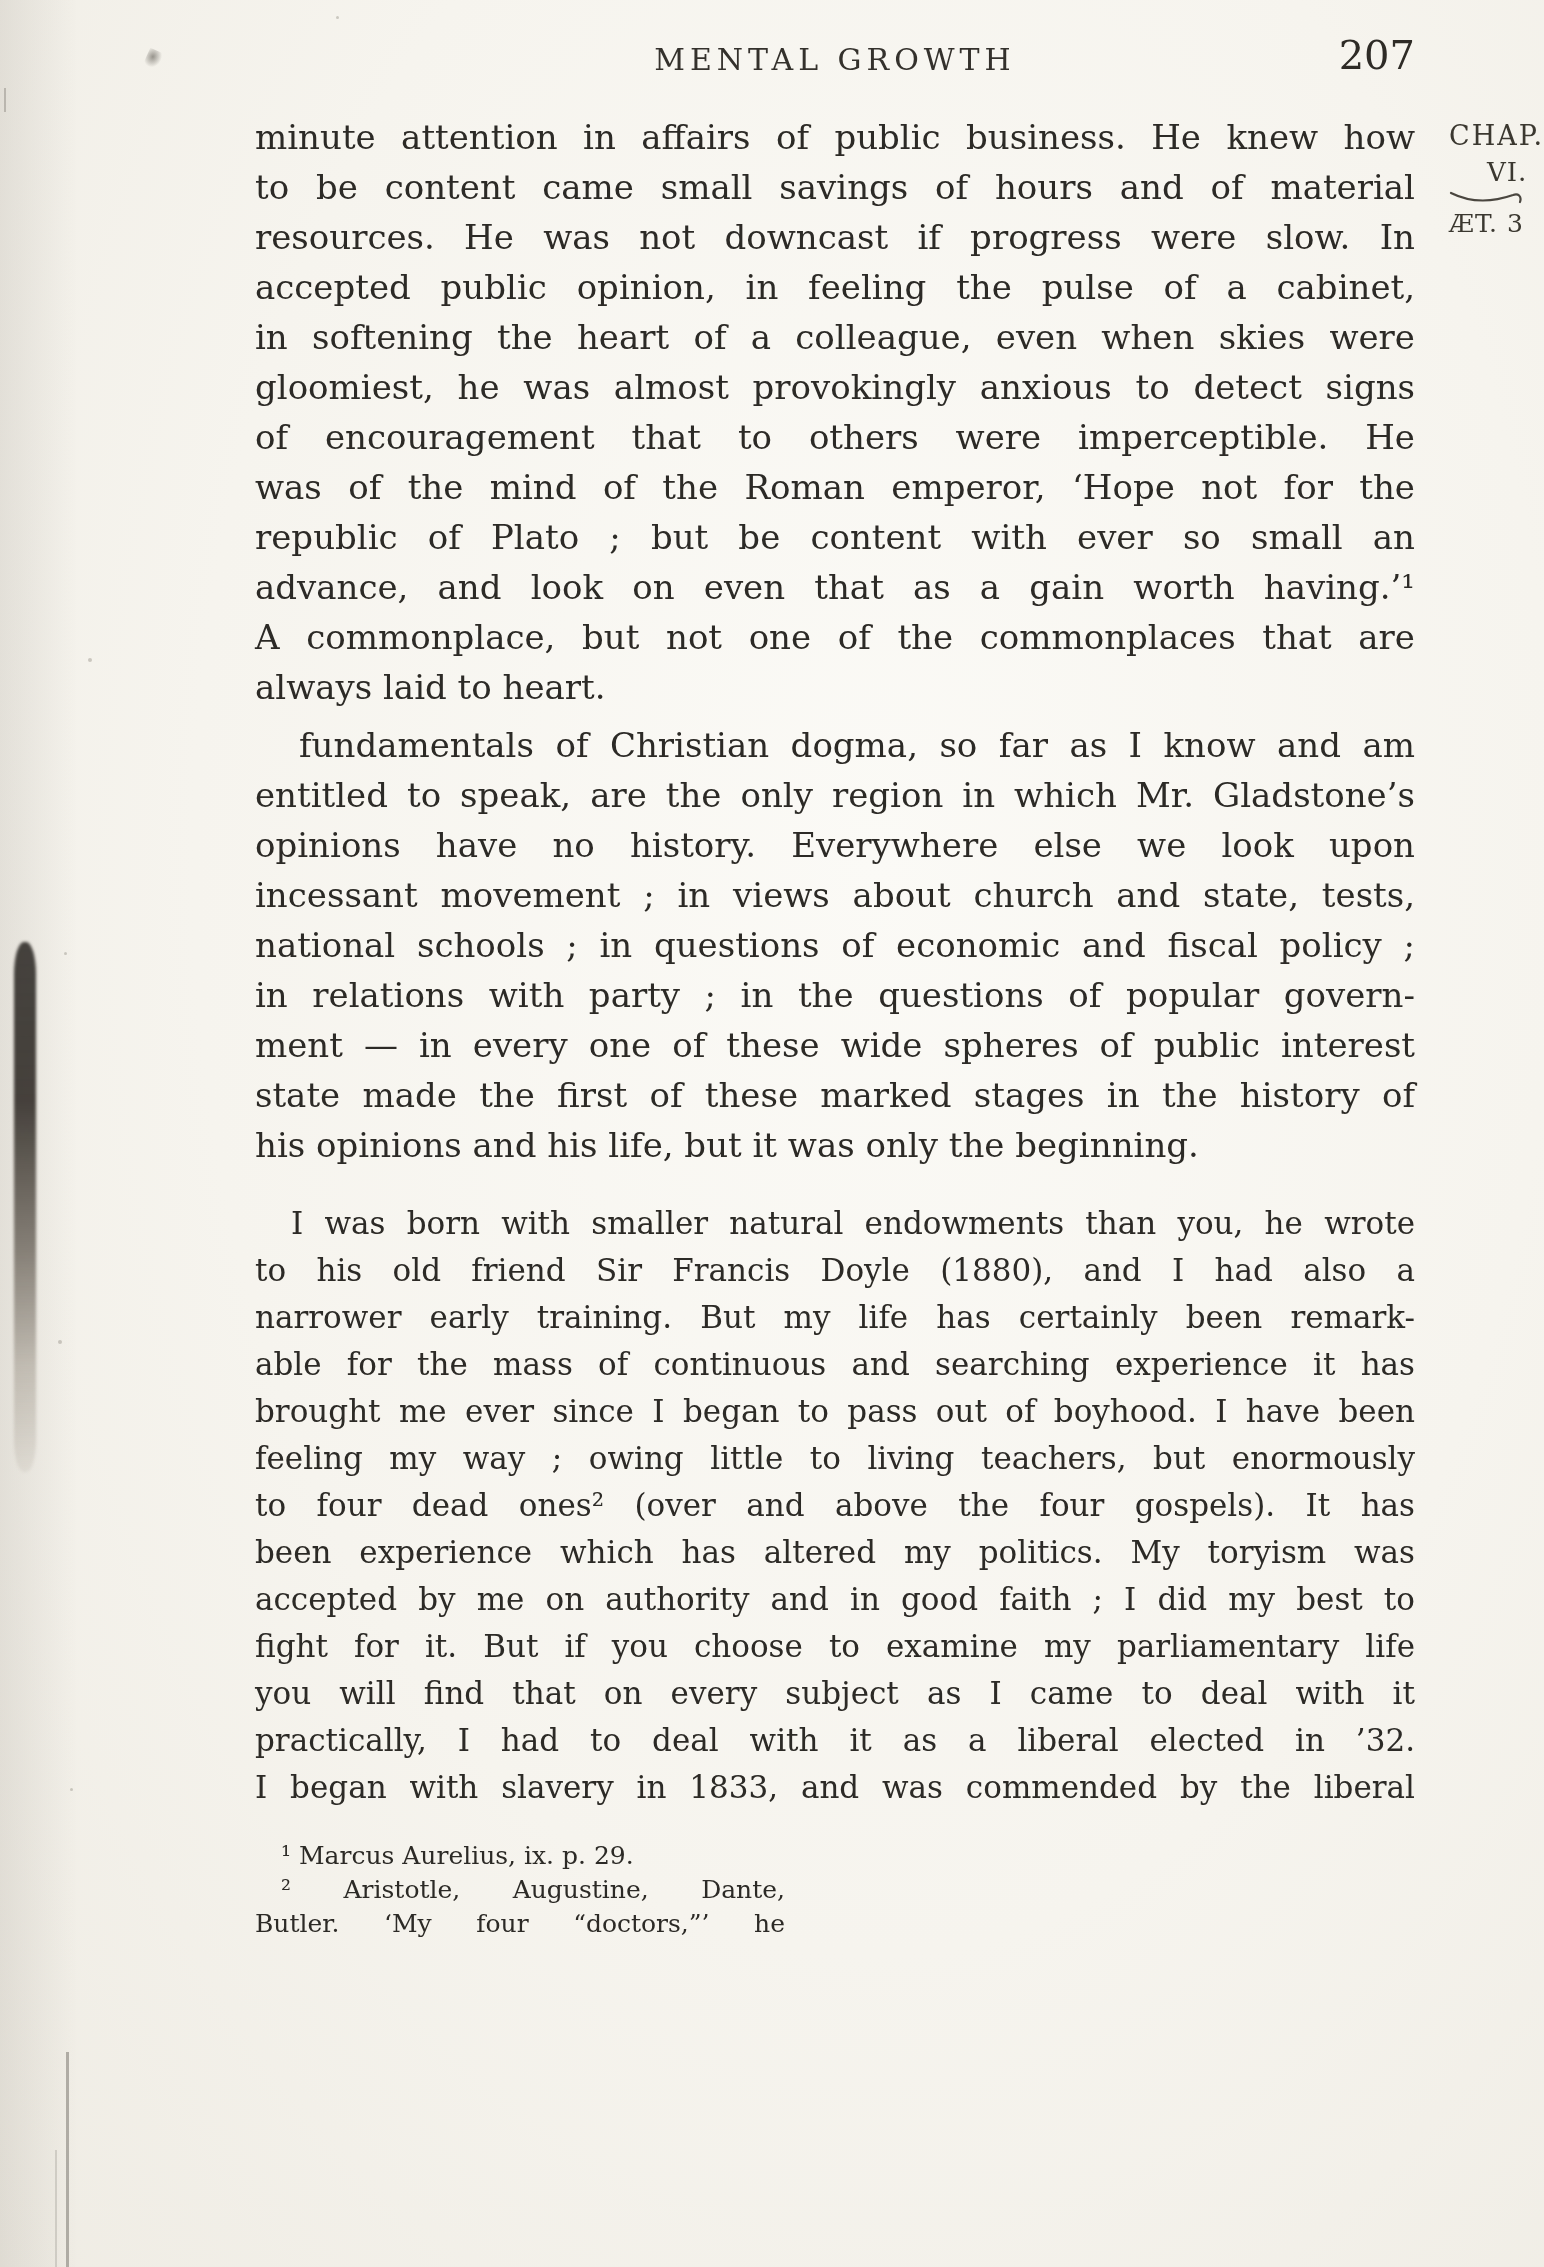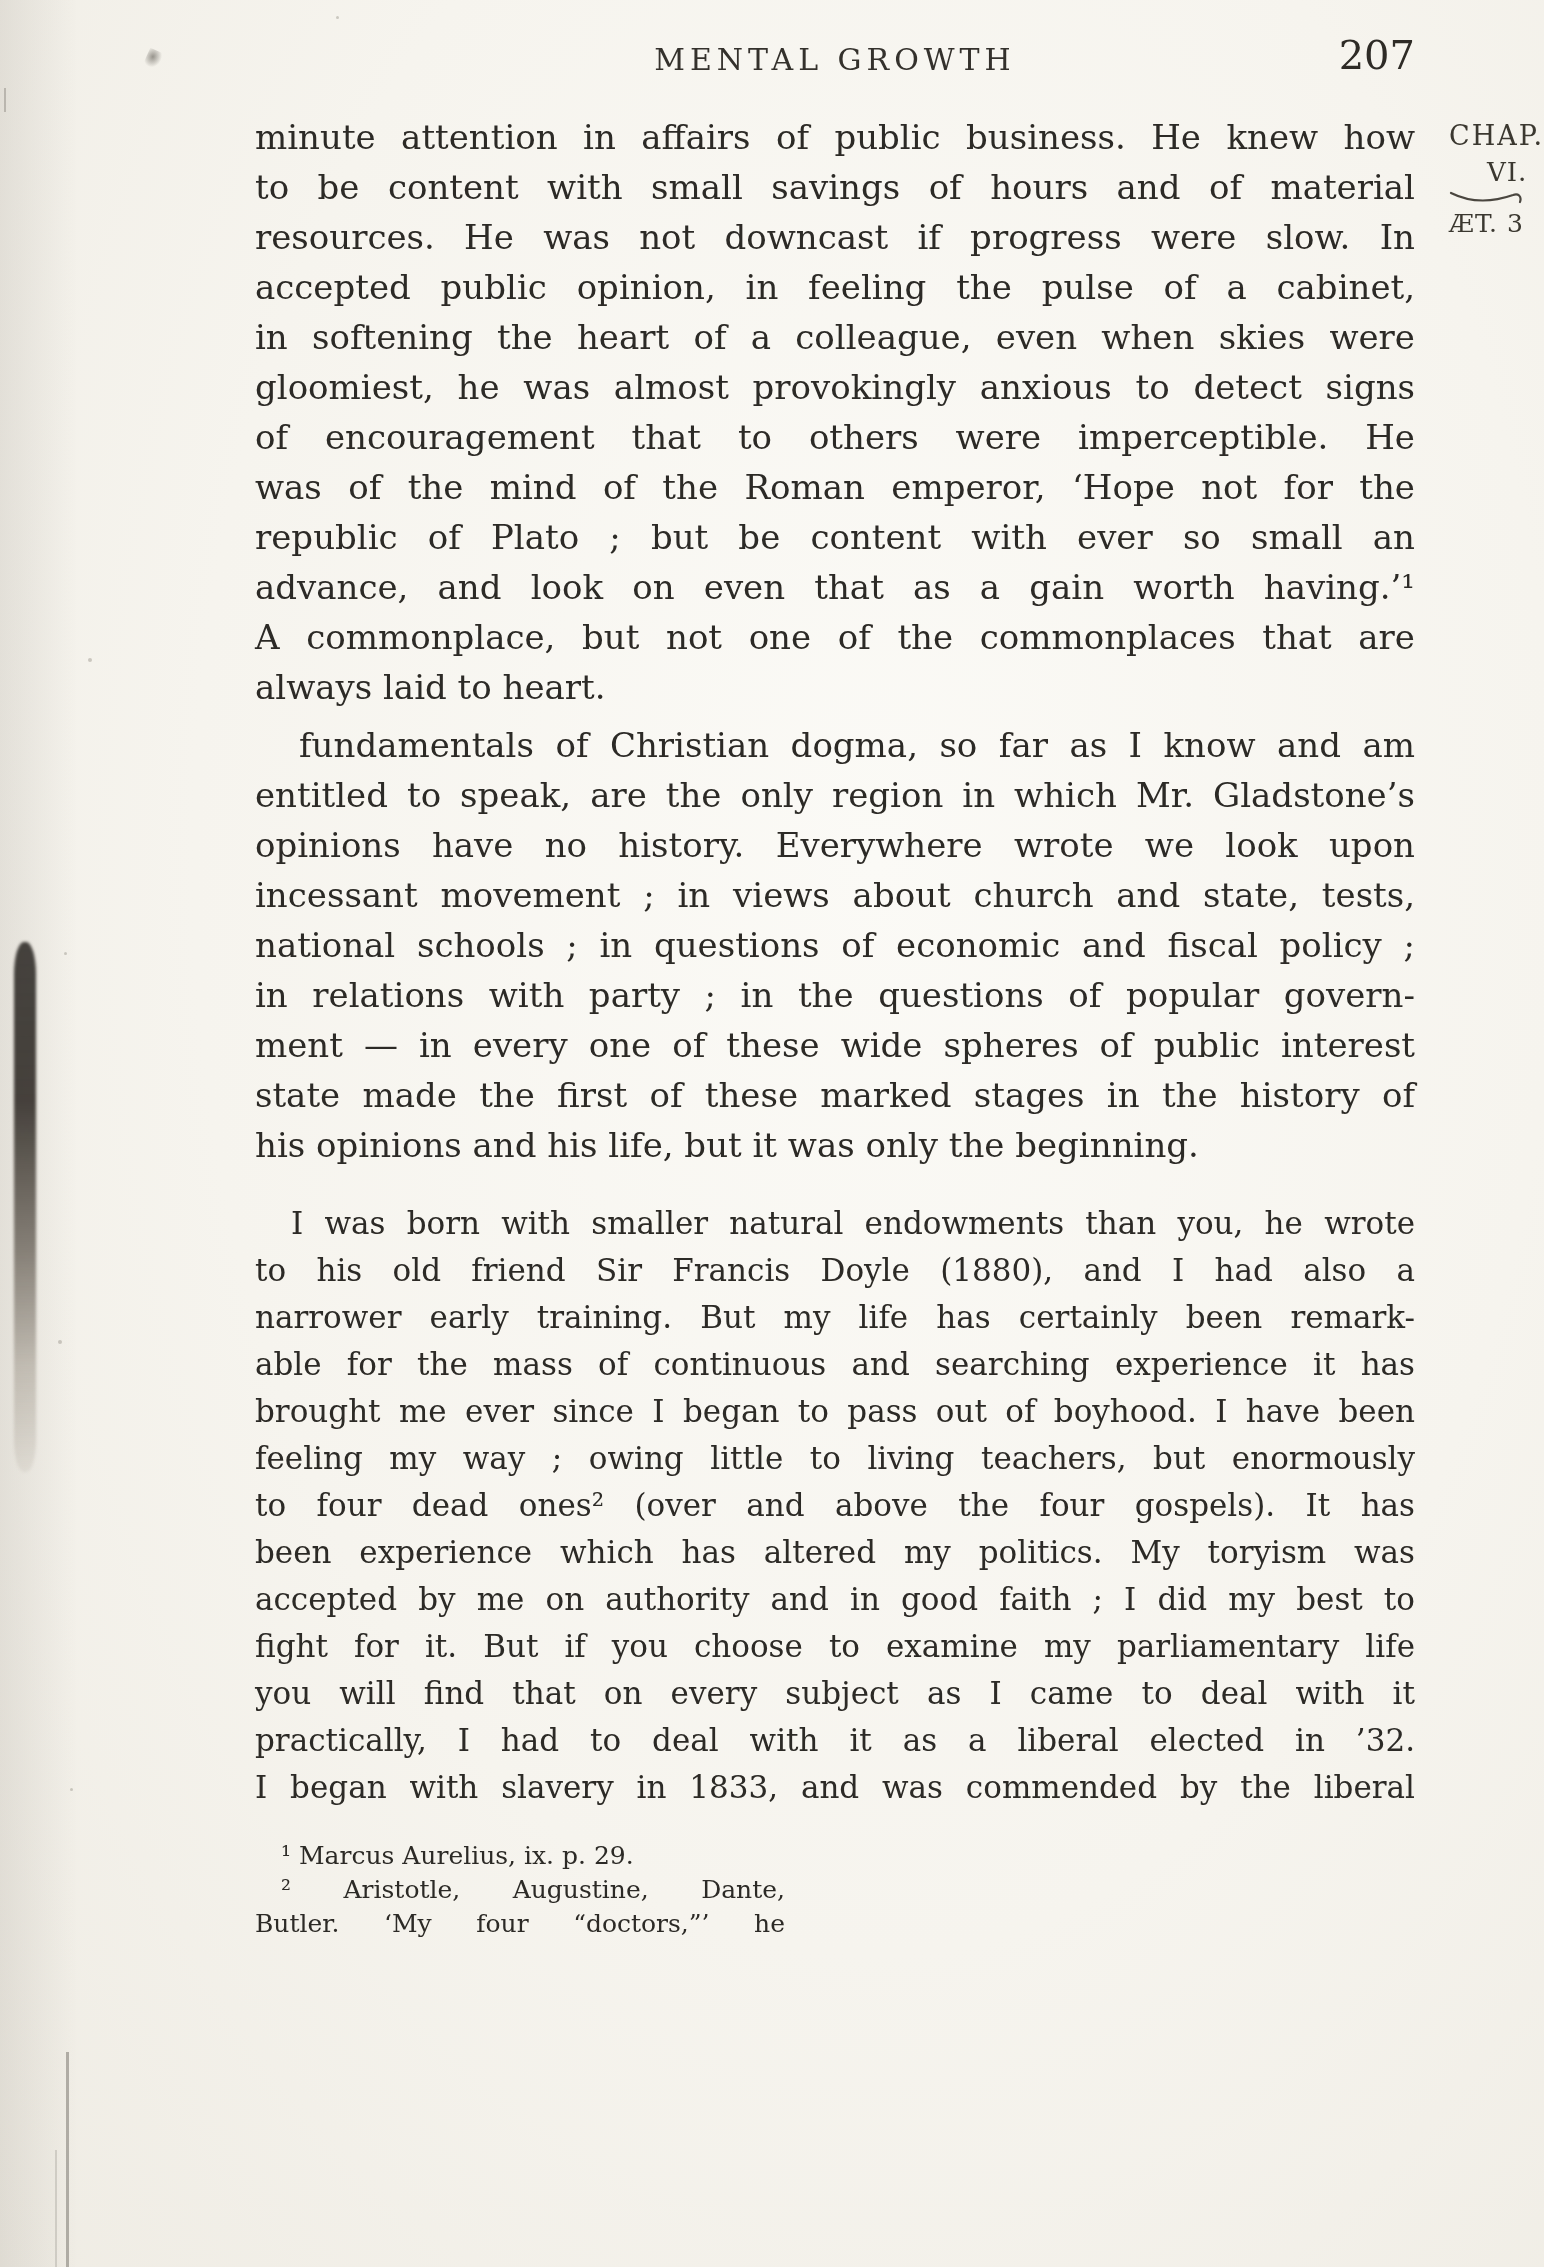--- a/index.html
+++ b/index.html
@@ -111,36 +111,36 @@
     <div class="chap-numeral">VI.</div>
     <svg class="brace" width="86" height="16" viewBox="0 0 86 16" aria-hidden="true">
       <path d="M2 4 C 22 14, 44 13, 64 6 c 5 -2 9 1 7 7" fill="none" stroke="#4a463f" stroke-width="2.2" stroke-linecap="round"></path>
     </svg>
     <div class="aetat">ÆT. 3</div>
   </aside>
 
   <main class="text-block">
     <div class="para body end-left">
         <div class="line">minute attention in affairs of public business.  He knew how</div>
-        <div class="line">to be content with small savings of hours and of material</div>
+        <div class="line">to be content came small savings of hours and of material</div>
         <div class="line">resources.  He was not downcast if progress were slow.  In</div>
         <div class="line">accepted public opinion, in feeling the pulse of a cabinet,</div>
         <div class="line">in softening the heart of a colleague, even when skies were</div>
         <div class="line">gloomiest, he was almost provokingly anxious to detect signs</div>
         <div class="line">of encouragement that to others were imperceptible.  He</div>
         <div class="line">was of the mind of the Roman emperor, ‘Hope not for the</div>
         <div class="line">republic of Plato ; but be content with ever so small an</div>
         <div class="line">advance, and look on even that as a gain worth having.’¹</div>
         <div class="line">A commonplace, but not one of the commonplaces that are</div>
         <div class="line">always laid to heart.</div>
       </div>
     <div class="para body p2 first-indent end-left">
         <div class="line">fundamentals of Christian dogma, so far as I know and am</div>
         <div class="line">entitled to speak, are the only region in which Mr. Gladstone’s</div>
-        <div class="line">opinions have no history.  Everywhere wrote we look upon</div>
+        <div class="line">opinions have no history.  Everywhere else we look upon</div>
         <div class="line">incessant movement ; in views about church and state, tests,</div>
         <div class="line">national schools ; in questions of economic and fiscal policy ;</div>
         <div class="line">in relations with party ; in the questions of popular govern-</div>
         <div class="line">ment — in every one of these wide spheres of public interest</div>
         <div class="line">state made the first of these marked stages in the history of</div>
         <div class="line">his opinions and his life, but it was only the beginning.</div>
       </div>
     <div class="para quote first-indent">
         <div class="line">I was born with smaller natural endowments than you, he wrote</div>
         <div class="line">to his old friend Sir Francis Doyle (1880), and I had also a</div>

